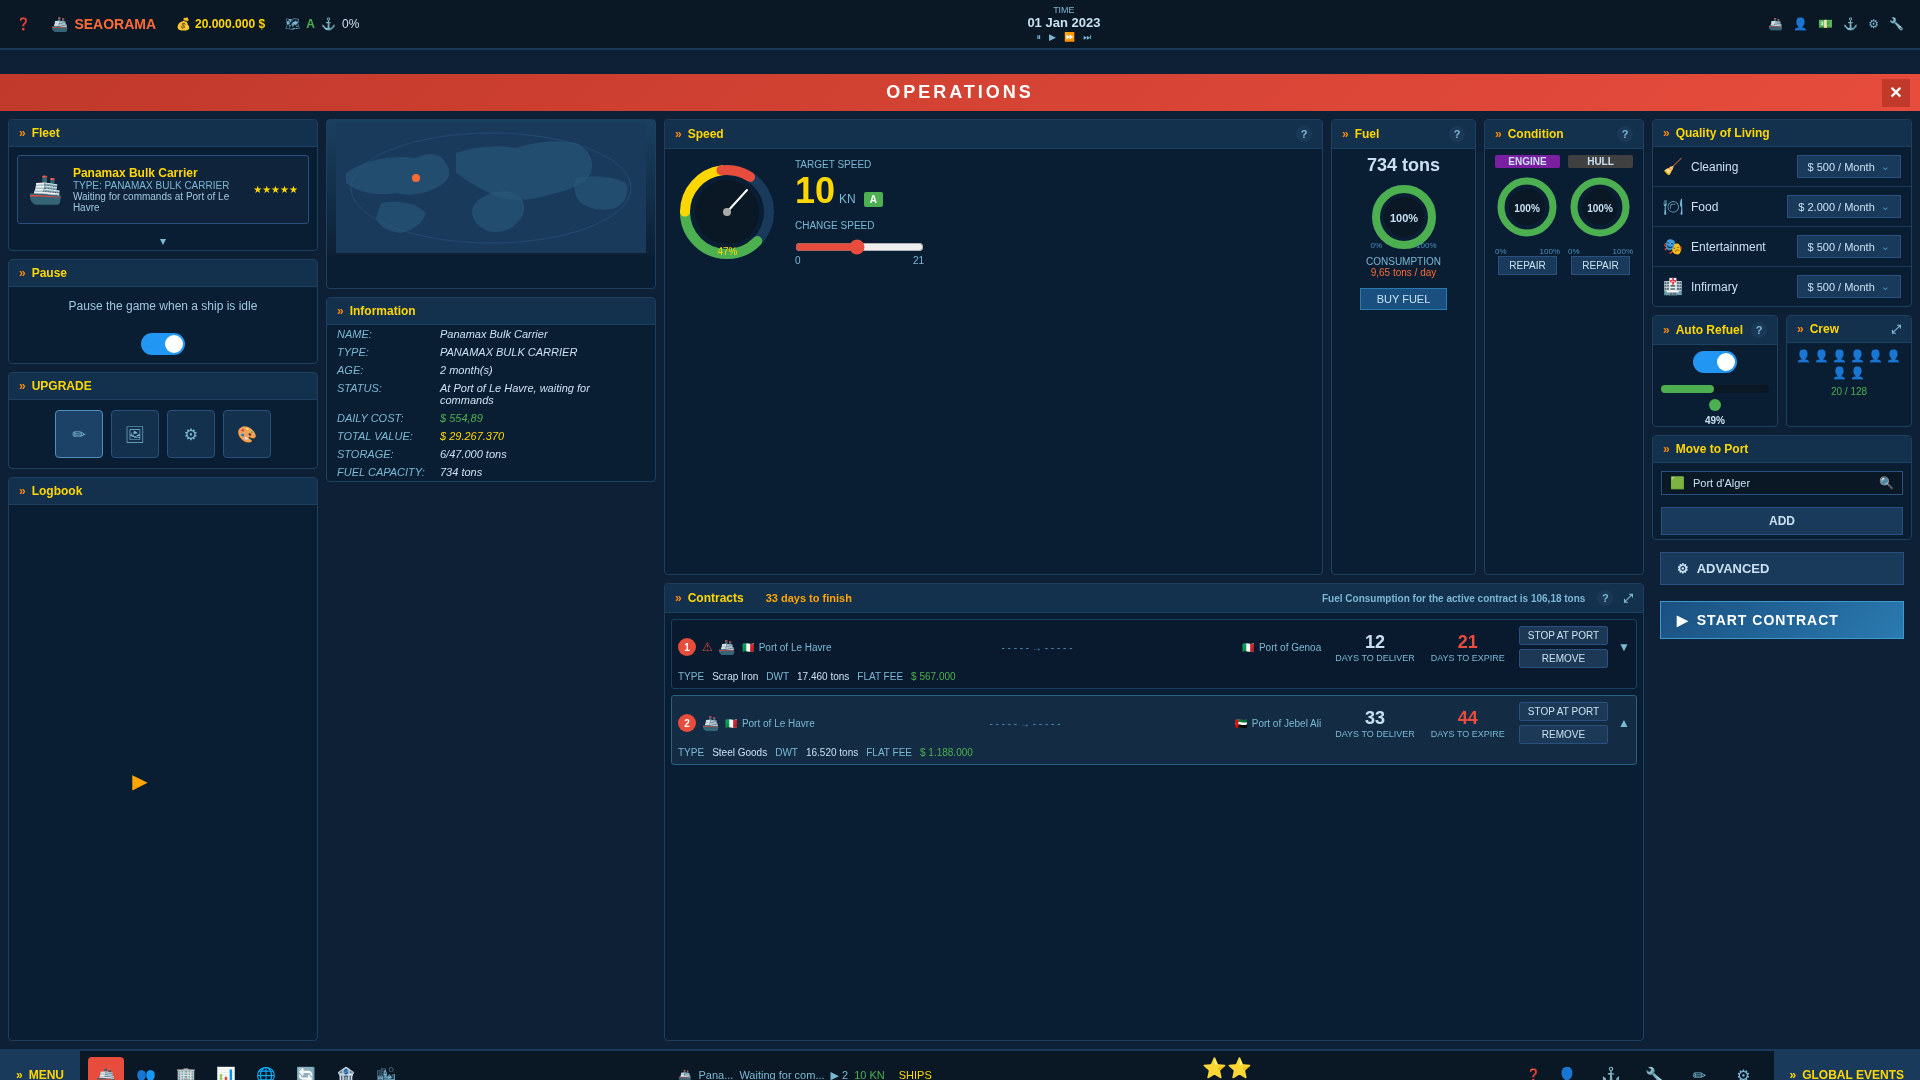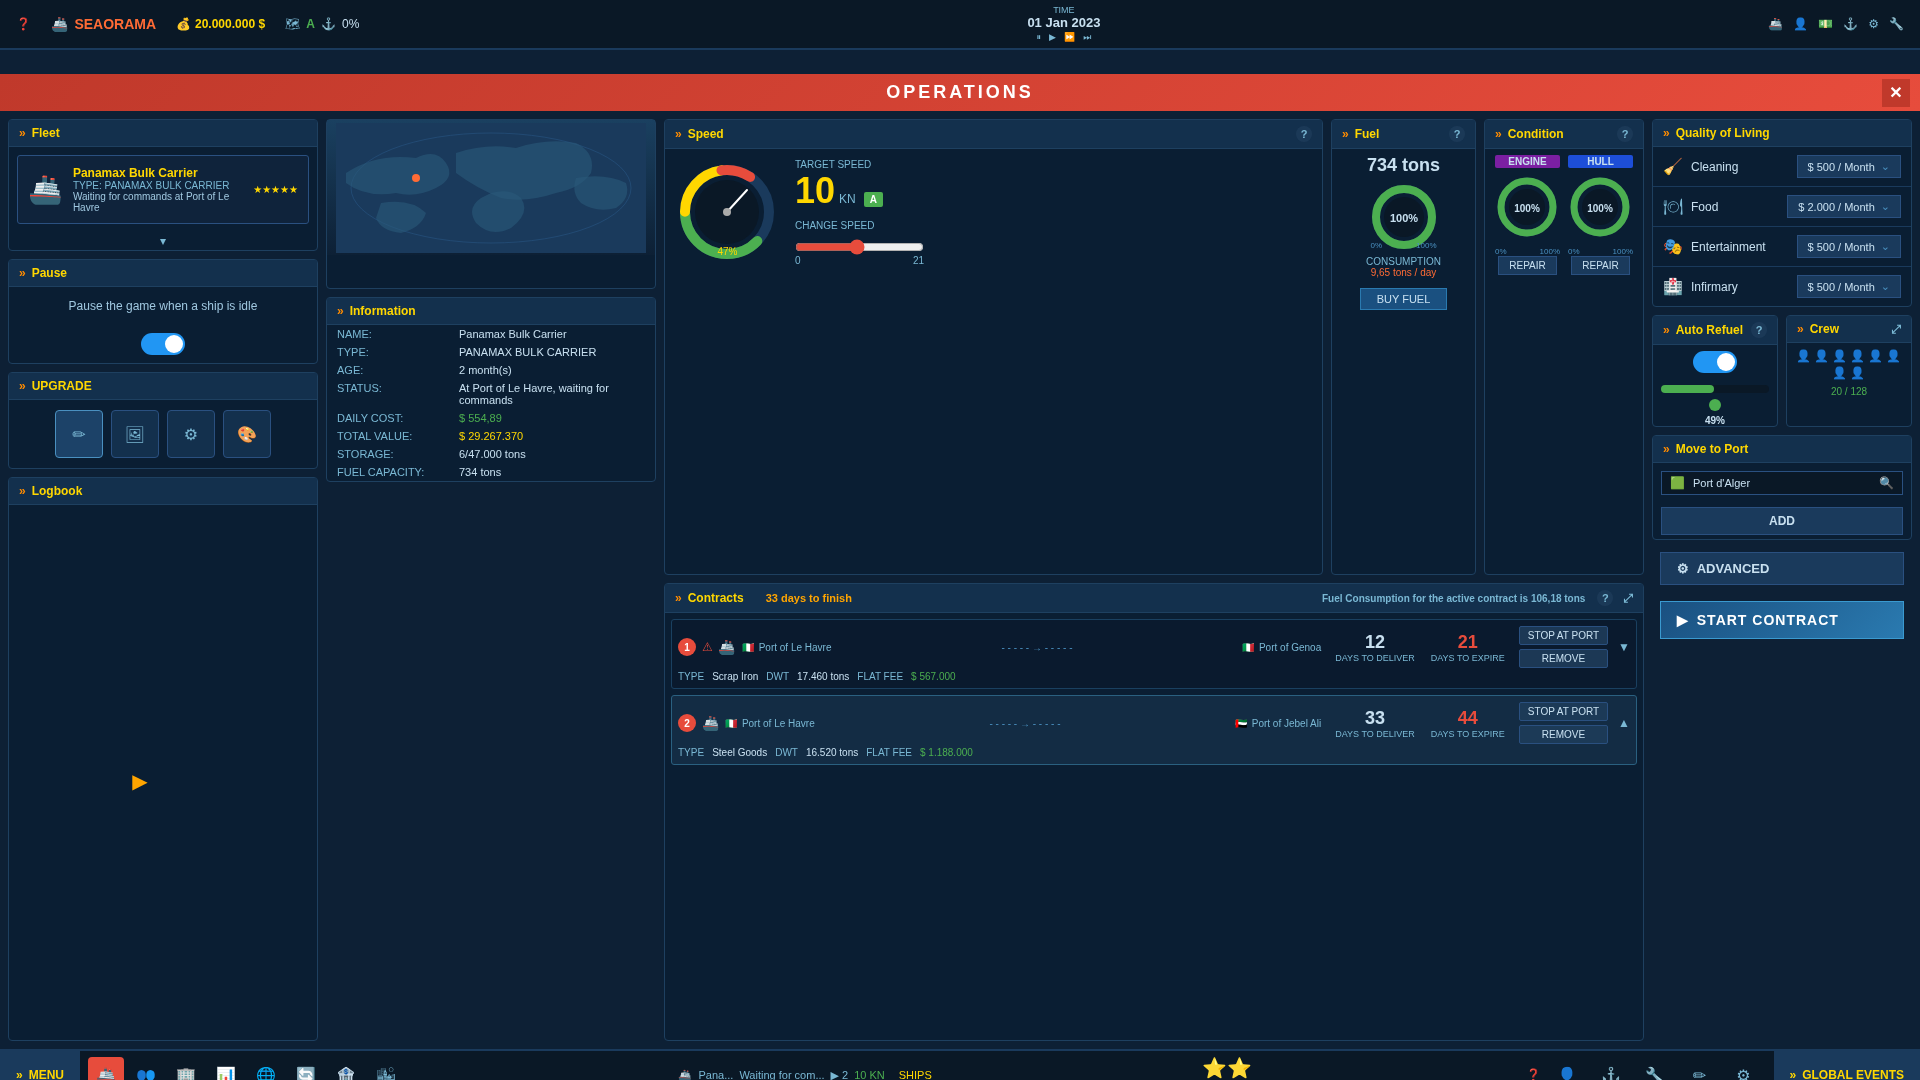--- a/index.html
+++ b/index.html
@@ -119,21 +119,21 @@
     
     .center-col { width: 330px; display: flex; flex-direction: column; gap: 8px; }
 
     
     .map-panel { height: 170px; }
     .map-bg {
       width: 100%; height: 135px;
       background: #1a3a5c;
       position: relative; overflow: hidden;
     }
-    .info-row { display: flex; padding: 3px 10px; gap: 22px; font-size: 11px; }
+    .info-row { display: flex; padding: 3px 10px; gap: 3px; font-size: 11px; font-style: italic; }
     .info-label { color: #7ab8d4; min-width: 100px; }
     .info-value { color: #c8e0f0; }
     .info-value.green { color: #4CAF50; }
     .info-value.yellow { color: #ffd700; }
     .contract-item {
       background: rgba(10, 25, 45, 0.9);
       margin: 6px;
       border: 1px solid #1a4060;
       border-radius: 3px;
       padding: 6px;
@@ -165,21 +165,21 @@
     .fuel-consumption span { color: #ff6b35; }
     .buy-fuel-btn {
       margin: 6px auto; display: block; background: #1a5080; border: 1px solid #2a7ab0;
       color: #c8e0f0; padding: 4px 16px; cursor: pointer; font-size: 11px;
     }
 
     .condition-gauges { display: flex; gap: 8px; padding: 6px; justify-content: center; }
     .cond-item { text-align: center; }
     .cond-label { color: #c8e0f0; font-size: 10px; font-weight: bold; margin-bottom: 3px; }
     .cond-label.engine { background: #7B1FA2; padding: 1px 4px; border-radius: 2px; }
-    .cond-label.hull { background: #1d4ed8; padding: 1px 4px; border-radius: 2px; }
+    .cond-label.hull { background: #404040; padding: 1px 4px; border-radius: 2px; }
     .repair-btn {
       display: block; margin: 0 auto 4px; background: #1a3a5c; border: 1px solid #2a5080;
       color: #c8e0f0; padding: 3px 10px; cursor: pointer; font-size: 10px;
     }
 
     
     .right-col { width: 260px; display: flex; flex-direction: column; gap: 8px; }
 
     
     .qol-row {

